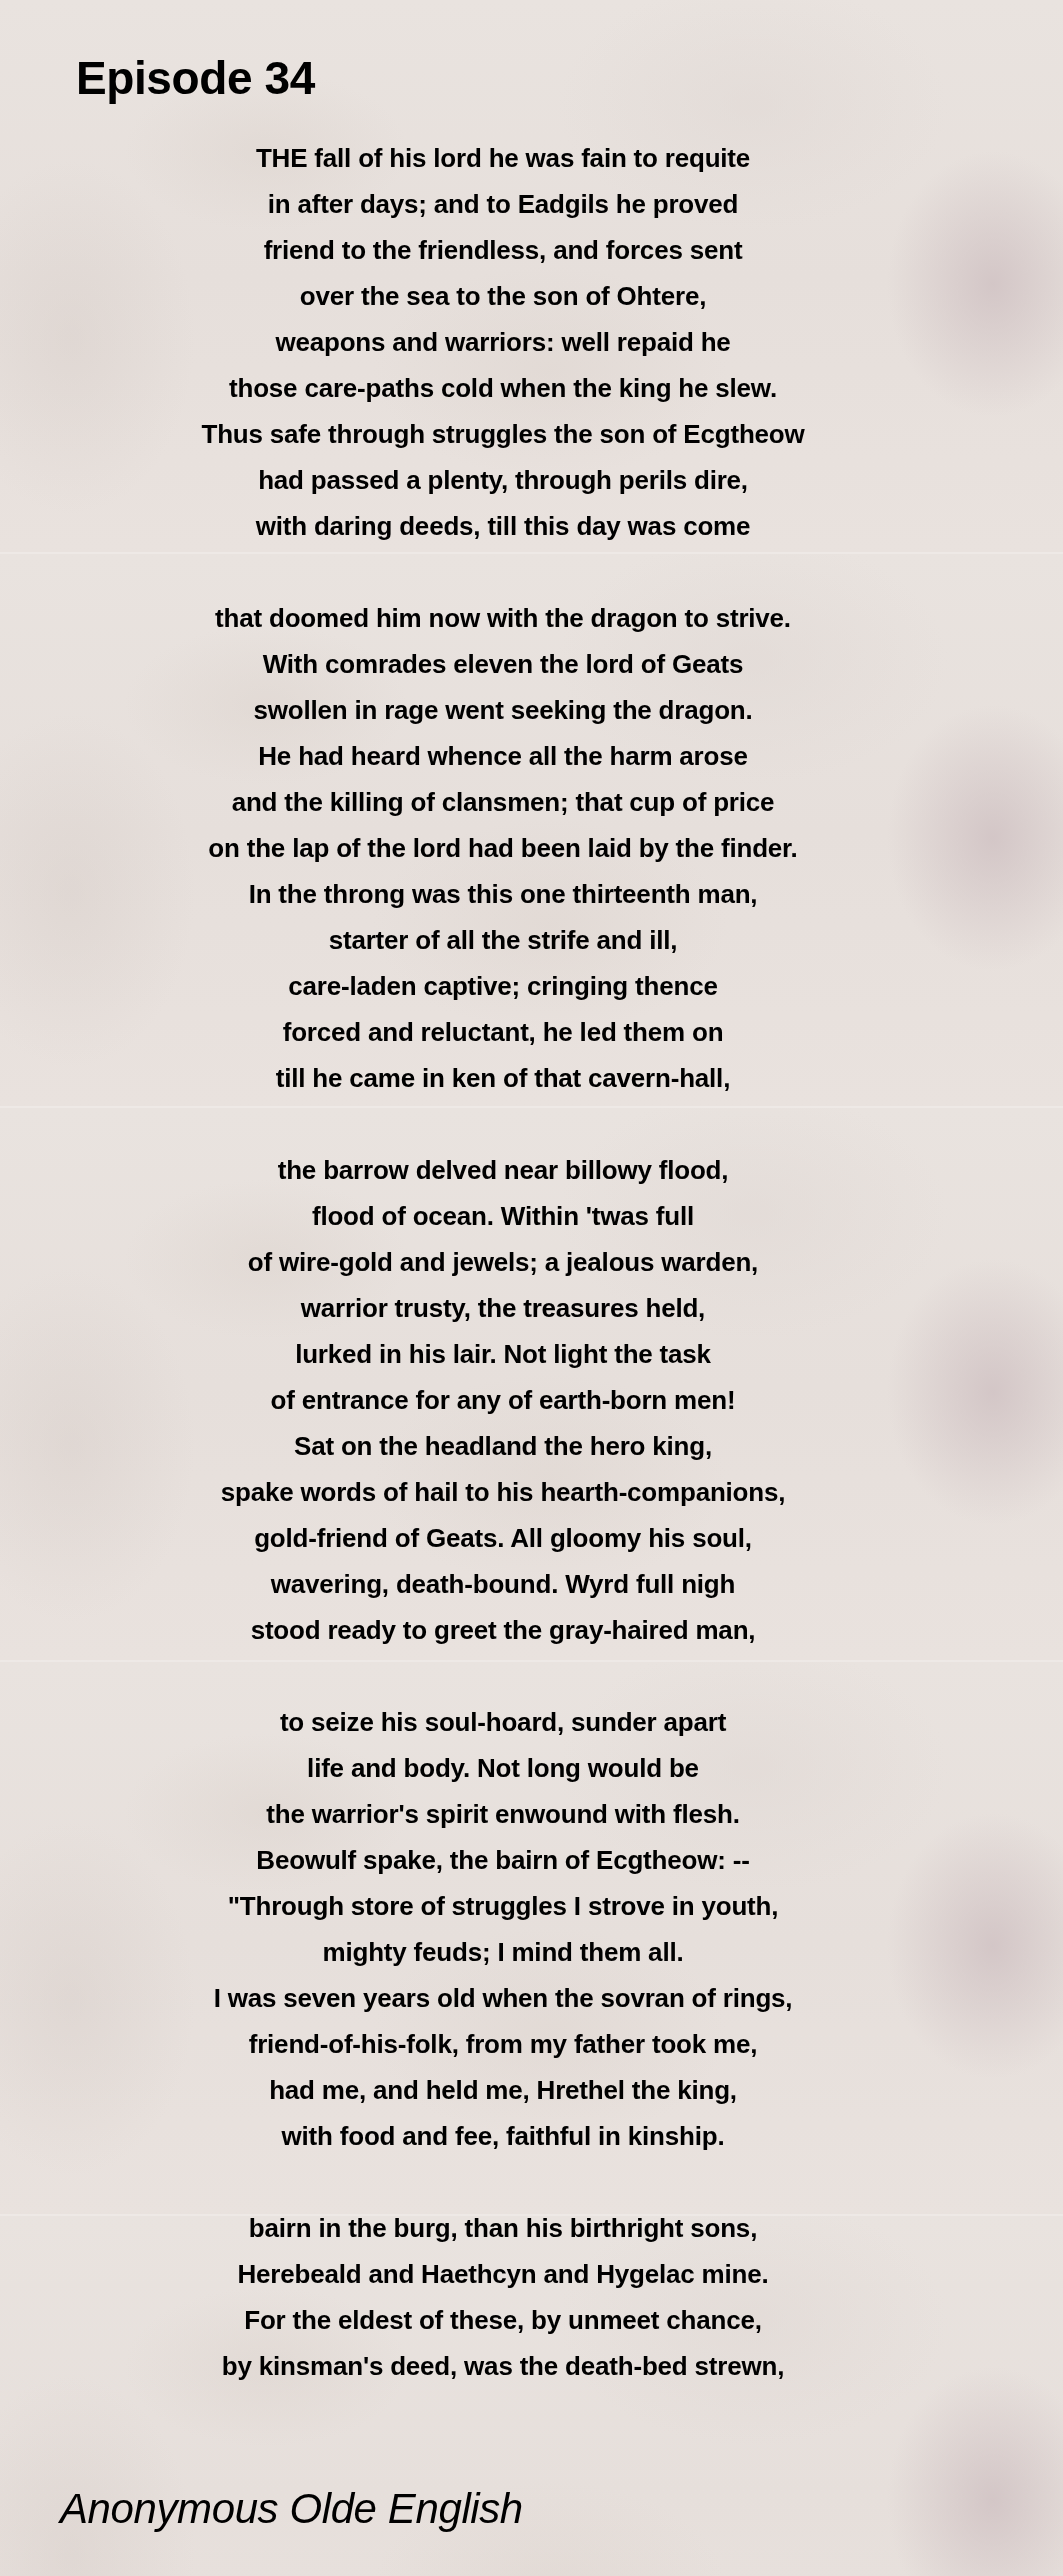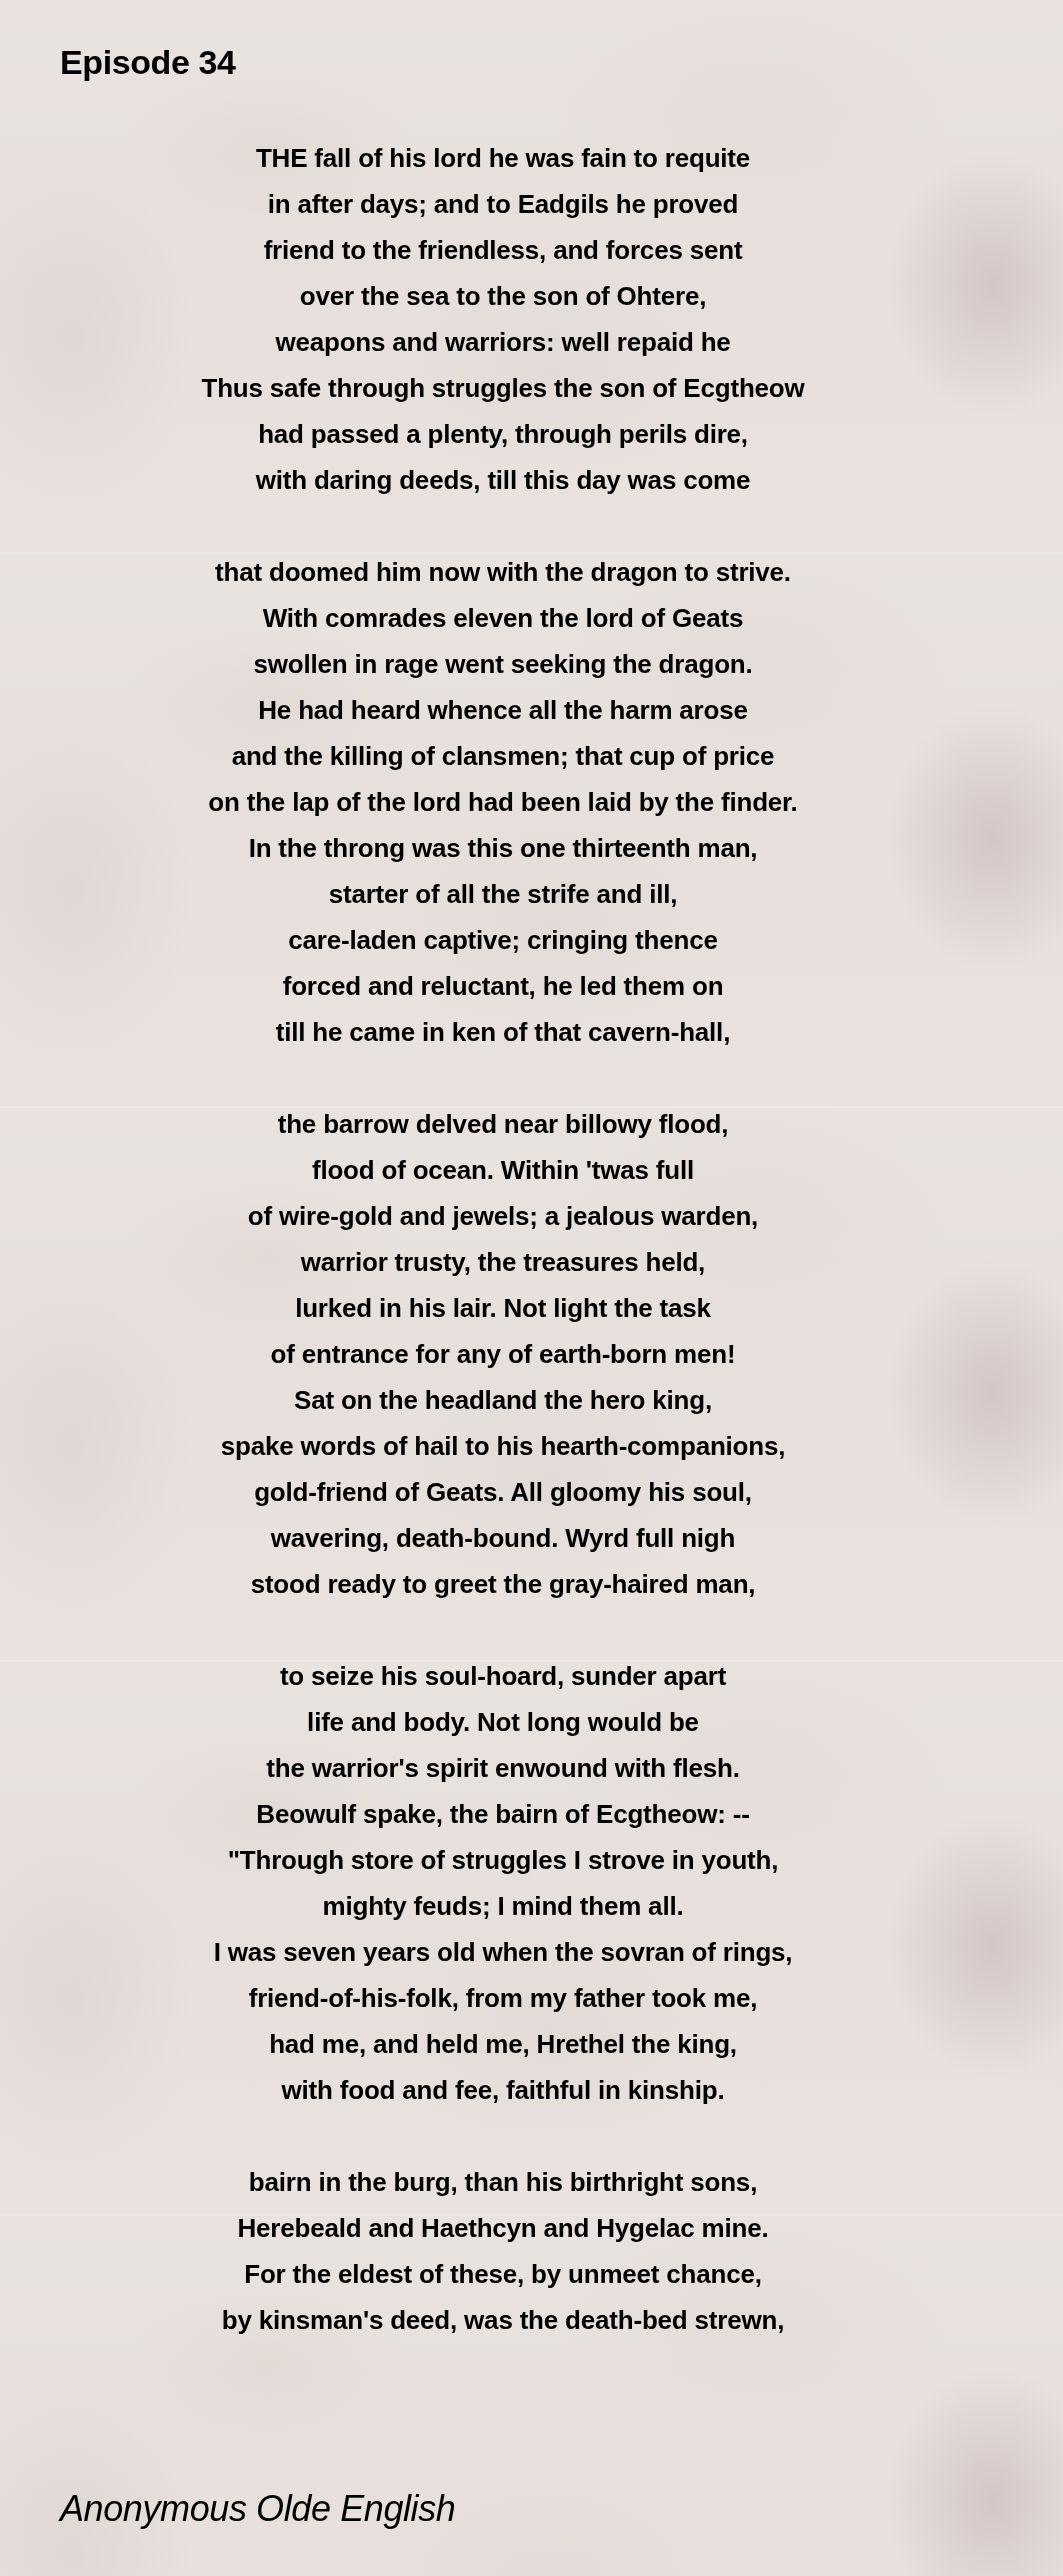--- a/index.html
+++ b/index.html
@@ -45,22 +45,22 @@
     .content {
       position: absolute;
       left: 60px;
       top: 0;
       z-index: 1;
     }
     .title {
       position: absolute;
       left: 0;
       top: 43px;
-      margin: 0;
-      font-size: 34px;
+      margin: 16px;
+      font-size: 46px;
       font-weight: bold;
       line-height: 39px;
       white-space: nowrap;
       letter-spacing: -0.4px;
     }
     .poem {
       position: absolute;
       left: 0;
       top: 135px;
       width: 886px;
@@ -75,21 +75,21 @@
       font-weight: bold;
       line-height: 46px;
       height: 46px;
       white-space: nowrap;
       letter-spacing: -0.2px;
     }
     .author {
       position: absolute;
       left: 0;
       top: 2487px;
-      font-size: 36px;
+      font-size: 42px;
       font-style: italic;
       line-height: 43px;
       white-space: nowrap;
       letter-spacing: -0.4px;
     }
   </style>
 </head>
 <body>
 
 <div class="bg">
@@ -103,20 +103,21 @@
 <div class="content">
   <h1 class="title">Episode 34</h1>
 
   <div class="poem">
     <div class="stanza">
       <span class="line">THE fall of his lord he was fain to requite</span>
       <span class="line">in after days; and to Eadgils he proved</span>
       <span class="line">friend to the friendless, and forces sent</span>
       <span class="line">over the sea to the son of Ohtere,</span>
       <span class="line">weapons and warriors: well repaid he</span>
+      <span class="line">those care-paths cold when the king he slew.</span>
       <span class="line">Thus safe through struggles the son of Ecgtheow</span>
       <span class="line">had passed a plenty, through perils dire,</span>
       <span class="line">with daring deeds, till this day was come</span>
     </div>
 
     <div class="stanza">
       <span class="line">that doomed him now with the dragon to strive.</span>
       <span class="line">With comrades eleven the lord of Geats</span>
       <span class="line">swollen in rage went seeking the dragon.</span>
       <span class="line">He had heard whence all the harm arose</span>

